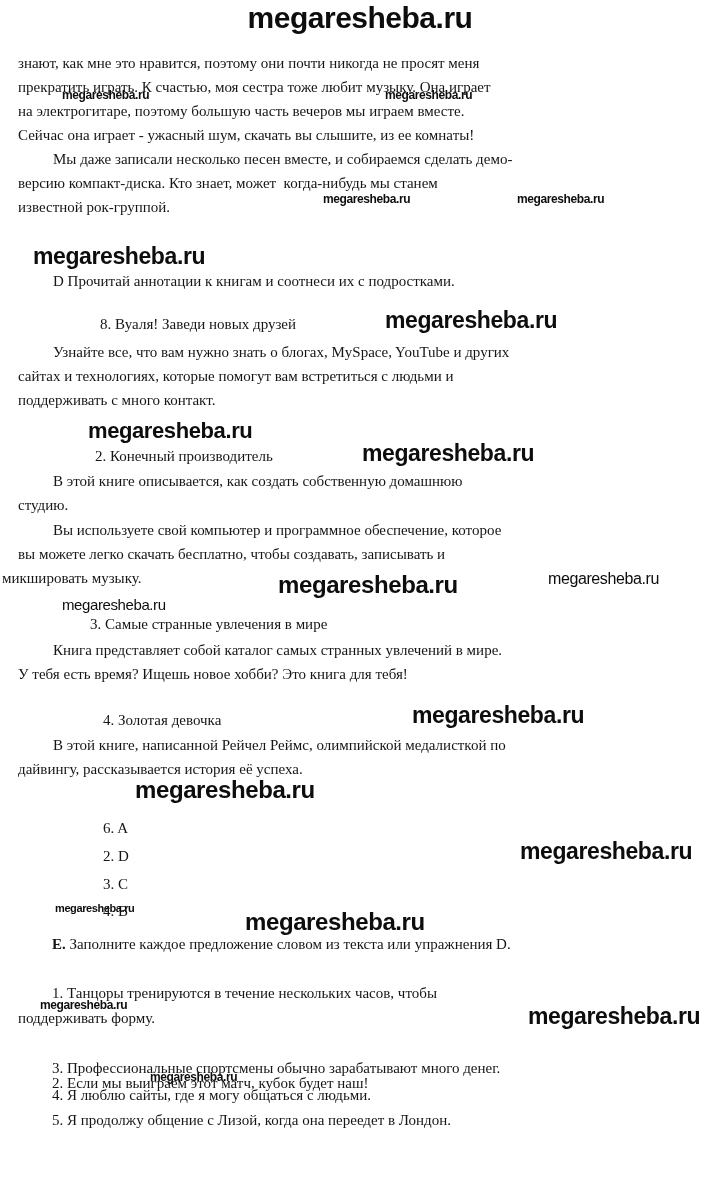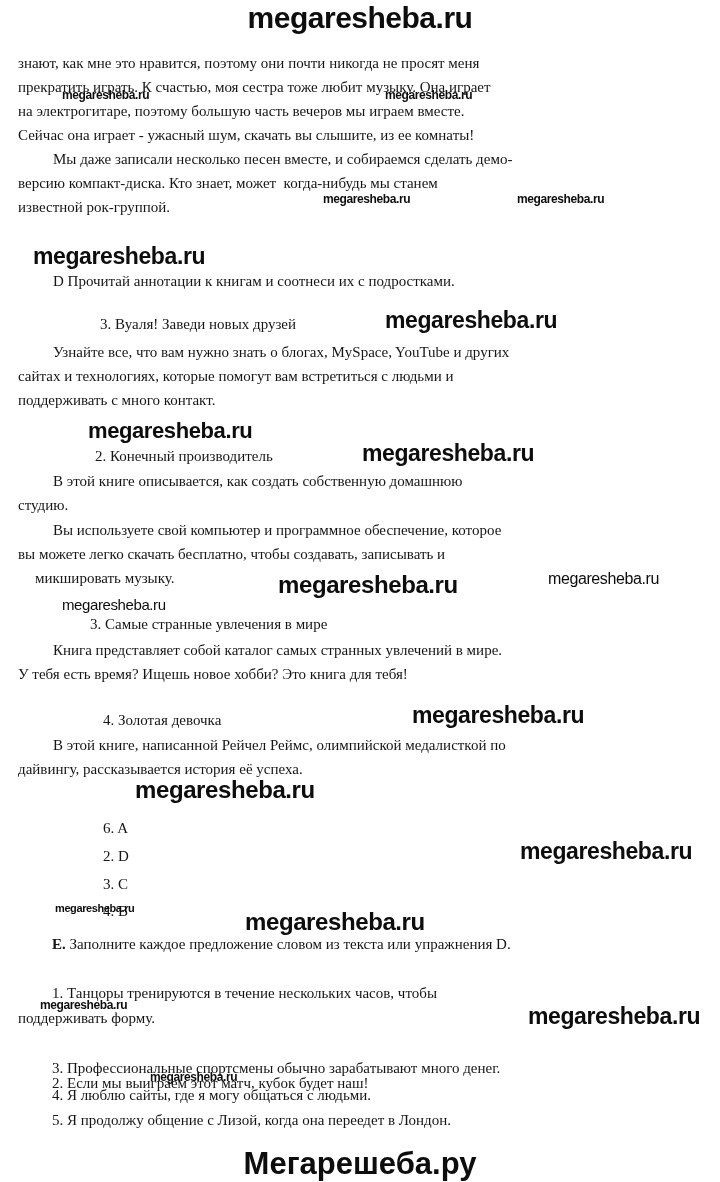--- a/index.html
+++ b/index.html
@@ -37,30 +37,30 @@
 
   <div id="lines-root">
       <div class="line" style="left: 18px; top: 52px;">знают, как мне это нравится, поэтому они почти никогда не просят меня</div>
       <div class="line" style="left: 18px; top: 76px;">прекратить играть. К счастью, моя сестра тоже любит музыку. Она играет</div>
       <div class="line" style="left: 18px; top: 100px;">на электрогитаре, поэтому большую часть вечеров мы играем вместе.</div>
       <div class="line" style="left: 18px; top: 124px;">Сейчас она играет - ужасный шум, скачать вы слышите, из ее комнаты!</div>
       <div class="line" style="left: 53px; top: 148px;">Мы даже записали несколько песен вместе, и собираемся сделать демо-</div>
       <div class="line" style="left: 18px; top: 172px;">версию компакт-диска. Кто знает, может  когда-нибудь мы станем</div>
       <div class="line" style="left: 18px; top: 196px;">известной рок-группой.</div>
       <div class="line" style="left: 53px; top: 270px;">D Прочитай аннотации к книгам и соотнеси их с подростками.</div>
-      <div class="line" style="left: 100px; top: 313px;">3. Вуаля! Заведи новых друзей</div>
+      <div class="line" style="left: 100px; top: 313px;">8. Вуаля! Заведи новых друзей</div>
       <div class="line" style="left: 53px; top: 341px;">Узнайте все, что вам нужно знать о блогах, MySpace, YouTube и других</div>
       <div class="line" style="left: 18px; top: 365px;">сайтах и технологиях, которые помогут вам встретиться с людьми и</div>
       <div class="line" style="left: 18px; top: 389px;">поддерживать с много контакт.</div>
       <div class="line" style="left: 95px; top: 445px;">2. Конечный производитель</div>
       <div class="line" style="left: 53px; top: 470px;">В этой книге описывается, как создать собственную домашнюю</div>
       <div class="line" style="left: 18px; top: 494px;">студию.</div>
       <div class="line" style="left: 53px; top: 519px;">Вы используете свой компьютер и программное обеспечение, которое</div>
       <div class="line" style="left: 18px; top: 543px;">вы можете легко скачать бесплатно, чтобы создавать, записывать и</div>
-      <div class="line" style="left: 35px; top: 567px;">микшировать музыку.</div>
+      <div class="line" style="left: 2px; top: 567px;">микшировать музыку.</div>
       <div class="line" style="left: 90px; top: 613px;">3. Самые странные увлечения в мире</div>
       <div class="line" style="left: 53px; top: 639px;">Книга представляет собой каталог самых странных увлечений в мире.</div>
       <div class="line" style="left: 18px; top: 663px;">У тебя есть время? Ищешь новое хобби? Это книга для тебя!</div>
       <div class="line" style="left: 103px; top: 709px;">4. Золотая девочка</div>
       <div class="line" style="left: 53px; top: 734px;">В этой книге, написанной Рейчел Реймс, олимпийской медалисткой по</div>
       <div class="line" style="left: 18px; top: 758px;">дайвингу, рассказывается история её успеха.</div>
       <div class="line" style="left: 103px; top: 817px;">6. A</div>
       <div class="line" style="left: 103px; top: 845px;">2. D</div>
       <div class="line" style="left: 103px; top: 873px;">3. C</div>
       <div class="line" style="left: 103px; top: 900px;">4. B</div>
@@ -88,14 +88,13 @@
       <span class="wm" style="left: 412px; top: 704px; font-size: 23px; font-weight: bold;">megaresheba.ru</span>
       <span class="wm" style="left: 135px; top: 778px; font-size: 24px; font-weight: bold;">megaresheba.ru</span>
       <span class="wm" style="left: 520px; top: 840px; font-size: 23px; font-weight: bold;">megaresheba.ru</span>
       <span class="wm" style="left: 55px; top: 903px; font-size: 11px; font-weight: bold;">megaresheba.ru</span>
       <span class="wm" style="left: 245px; top: 910px; font-size: 24px; font-weight: bold;">megaresheba.ru</span>
       <span class="wm" style="left: 40px; top: 999px; font-size: 12px; font-weight: bold;">megaresheba.ru</span>
       <span class="wm" style="left: 528px; top: 1005px; font-size: 23px; font-weight: bold;">megaresheba.ru</span>
       <span class="wm" style="left: 150px; top: 1071px; font-size: 12px; font-weight: bold;">megaresheba.ru</span>
     </div>
 
-  <div class="footer-title">Мегарешеба.ру</div>
 </div>
 
 </body></html>

